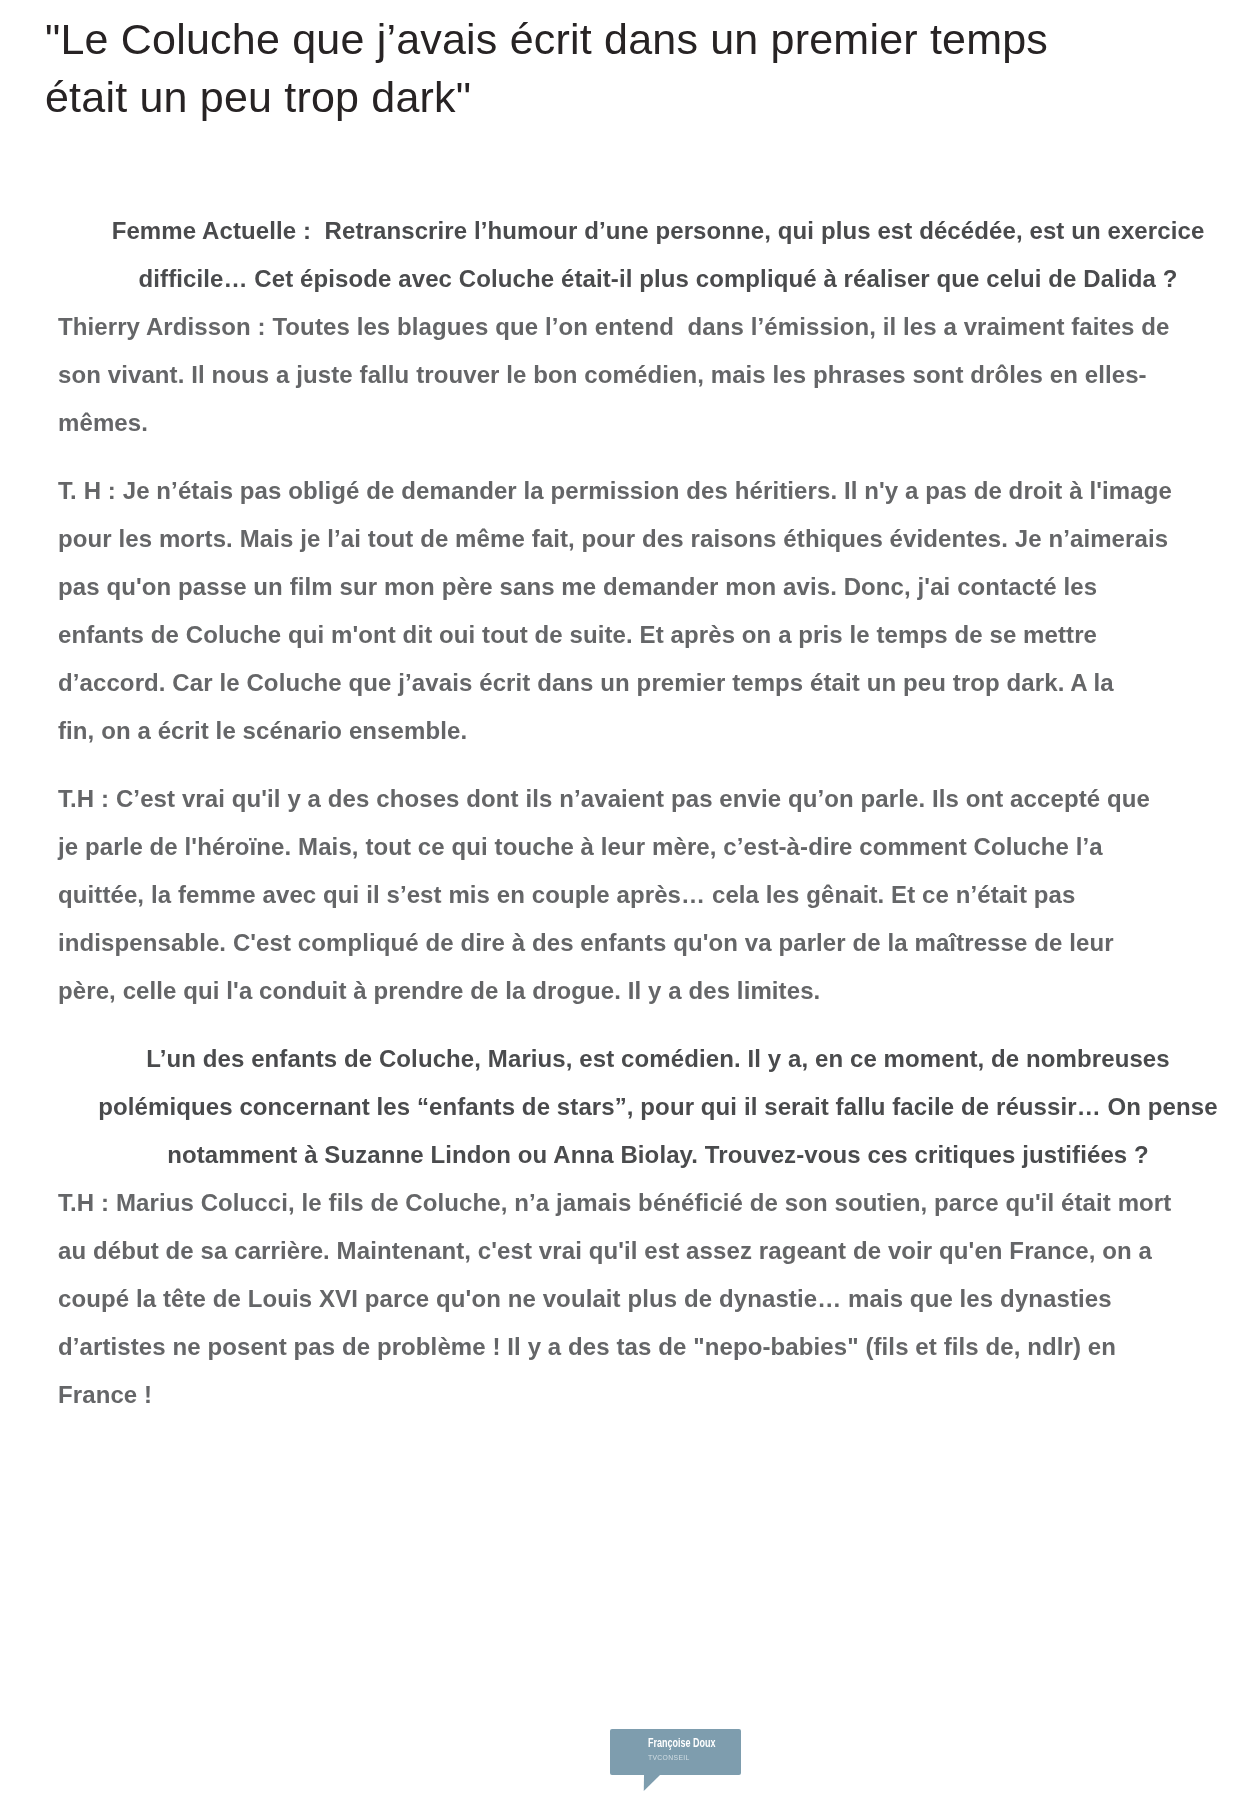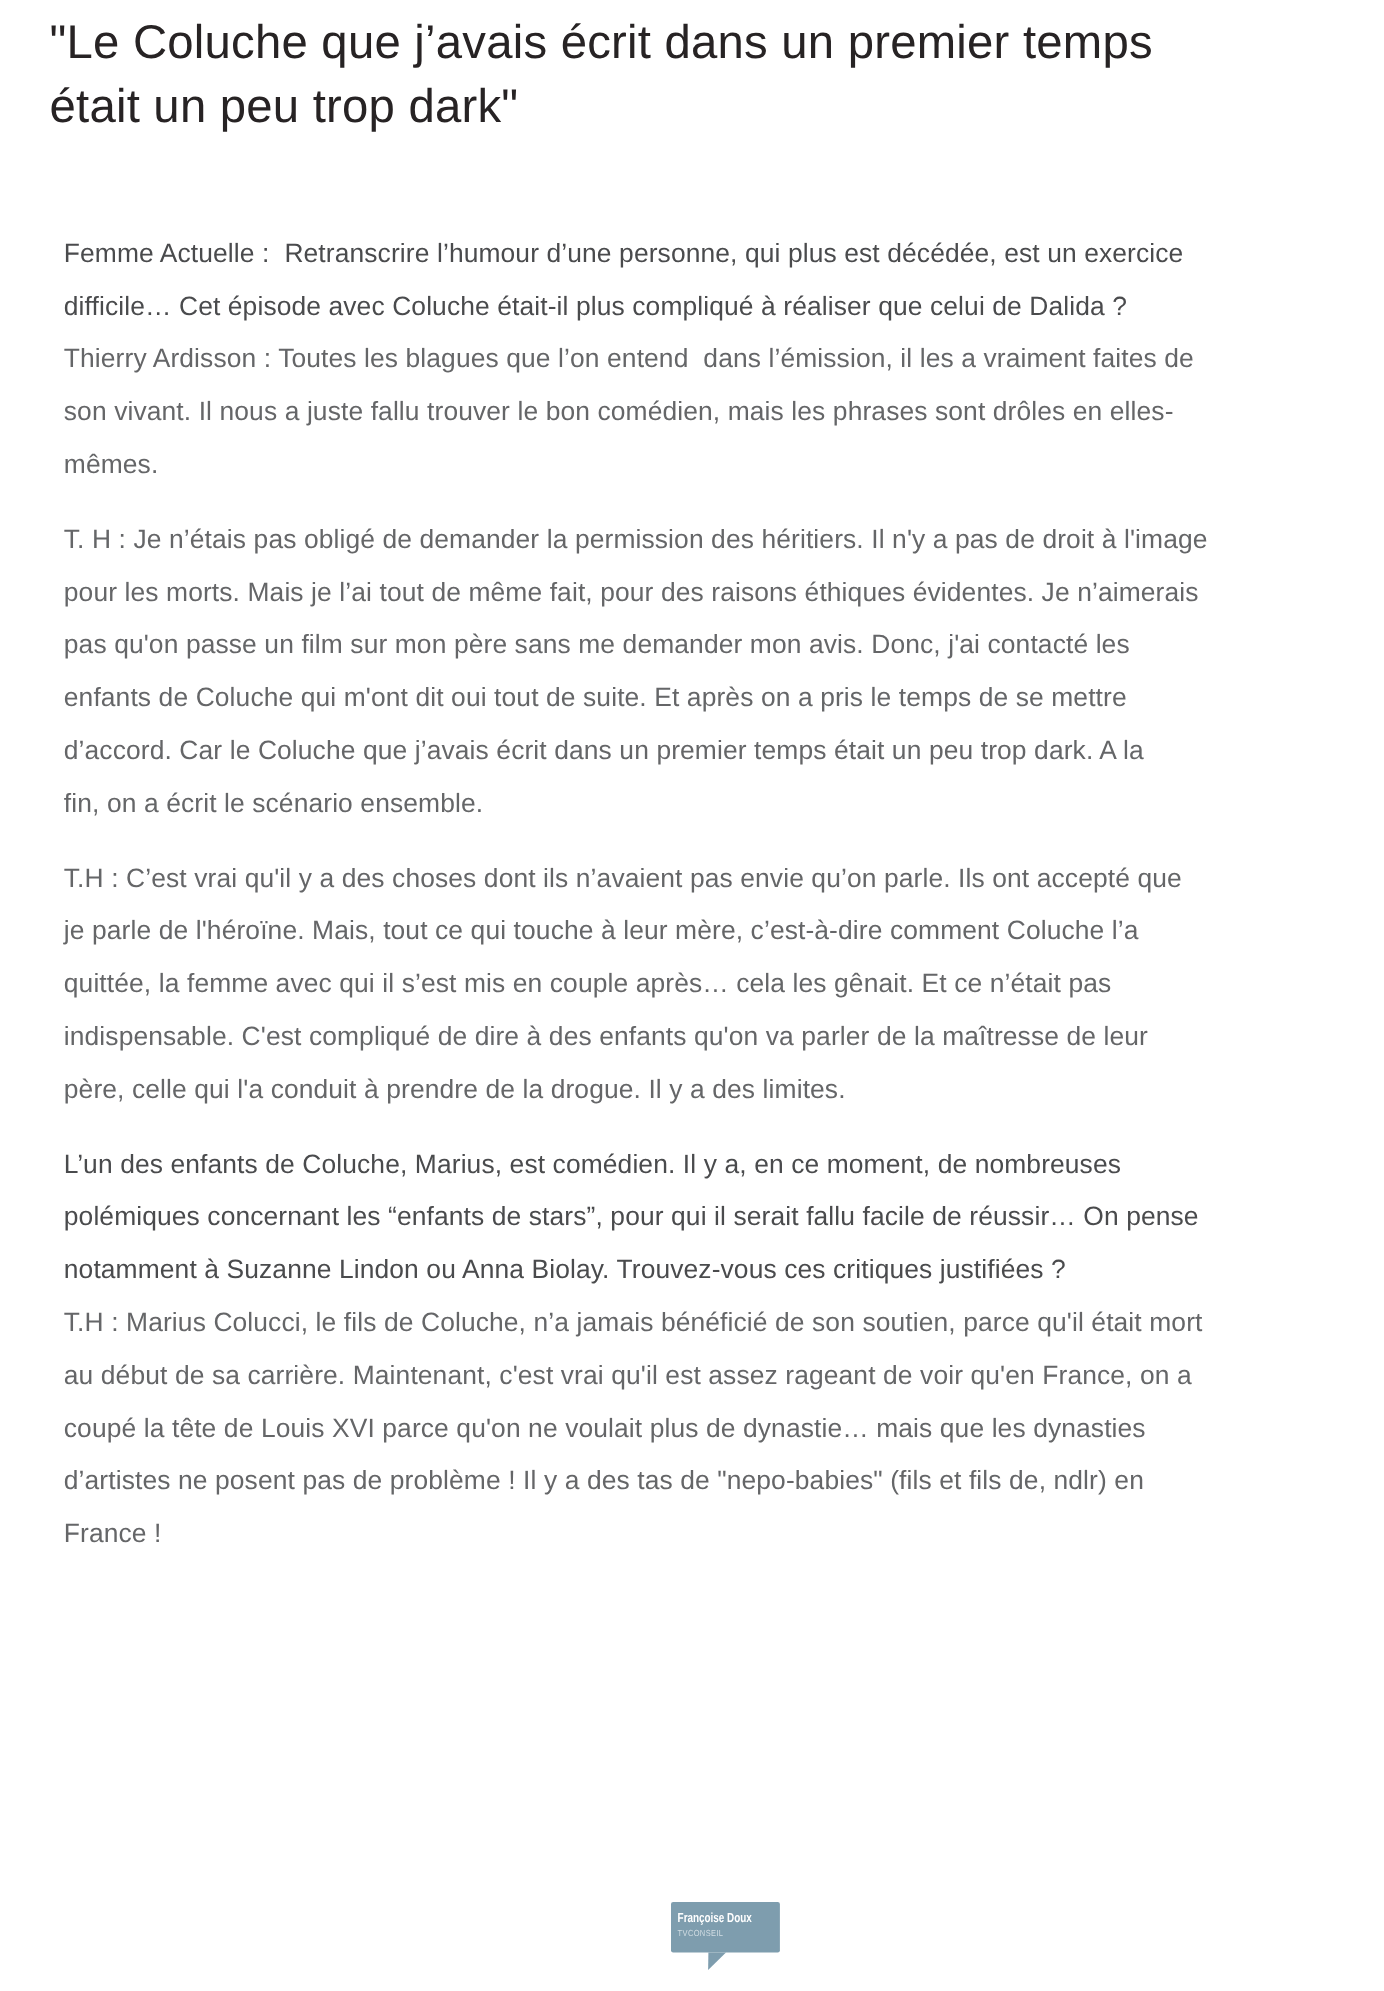--- a/index.html
+++ b/index.html
@@ -24,31 +24,32 @@
     margin: 81px 0 0 58px;
   }
   .block { margin: 0 0 20px 0; }
   .q, .a {
     margin: 0;
     font-size: 24px;
     line-height: 48px;
     white-space: pre;
     letter-spacing: 0.1px;
   }
-  .q { font-weight: 400; color: #4a4b4d; }
-  .a { font-weight: 400; color: #656668; }
+  .q { font-weight: 700; color: #4a4b4d; text-align: center; }
+  .a { font-weight: 700; color: #656668; }
 
   .logo {
     position: absolute;
     left: 610px;
     top: 1729px;
     width: 99px;
     height: 46px;
     background: #7e9dae;
     border-radius: 2px;
+    padding-left: 32px;
   }
   .logo-name {
     color: #ffffff;
     font-weight: 700;
     font-size: 12px;
     line-height: 12px;
     margin: 8px 0 0 6px;
     white-space: nowrap;
     transform: scaleX(0.75);
     transform-origin: left center;

